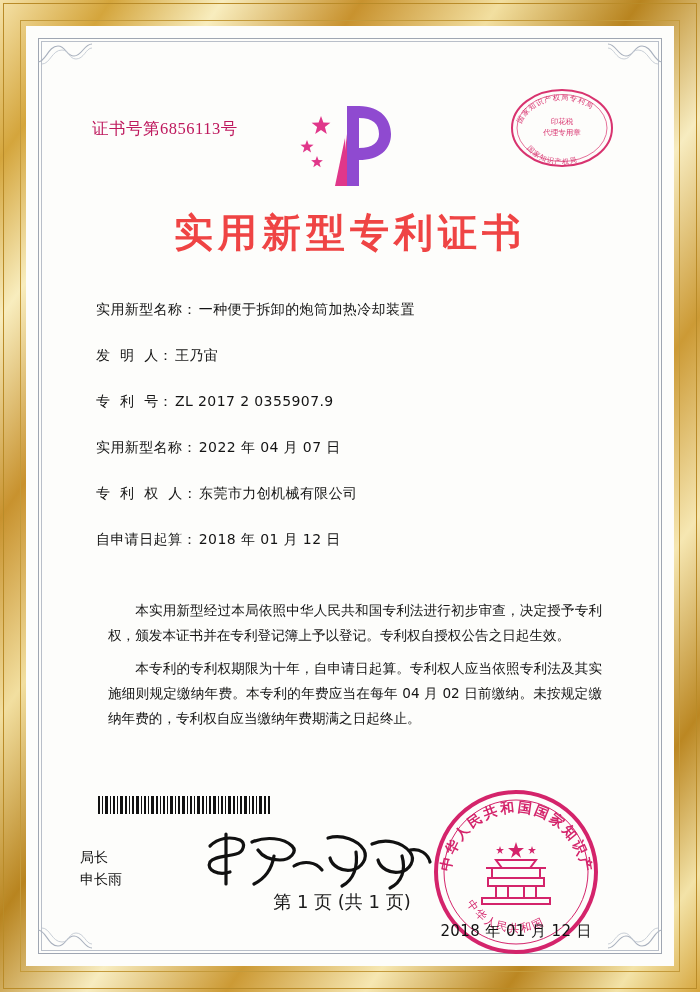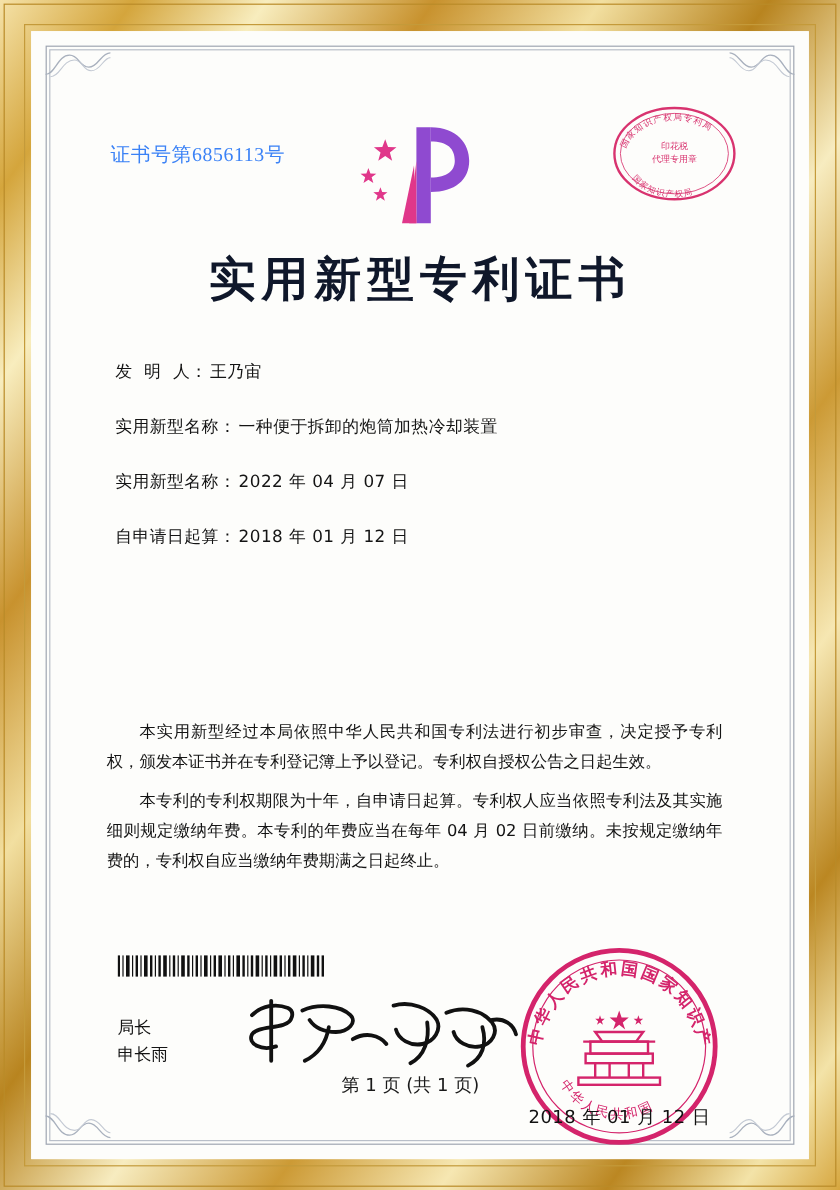--- a/index.html
+++ b/index.html
@@ -80,21 +80,21 @@
     left: 30px; top: 30px; right: 30px; bottom: 30px;
     color: #1b1b1b;
   }
 
   .cert-no {
     position: absolute;
     left: 36px;
     top: 62px;
     font-size: 16.5px;
     letter-spacing: 0.5px;
-    color: #3b82f6;
+    color: #be185d;
     font-family: "Liberation Serif", serif;
   }
 
   
   .emblem {
     position: absolute;
     left: 50%;
     top: 38px;
     transform: translateX(-50%);
     width: 130px;
@@ -111,21 +111,21 @@
   }
 
   .title {
     position: absolute;
     left: 0; right: 0;
     top: 150px;
     text-align: center;
     font-size: 39px;
     font-weight: bold;
     letter-spacing: 5px;
-    color: #0f172a;
+    color: #ef4444;
     font-family: "DejaVu Sans", sans-serif;
   }
 
   .fields {
     position: absolute;
     left: 40px;
     right: 40px;
     top: 245px;
   }
   .field-row {
@@ -142,21 +142,21 @@
     font-size: 14px;
   }
   .field-value {
     font-family: "DejaVu Sans", sans-serif;
     font-size: 14px;
     margin-left: 2px;
   }
 
   .paragraphs {
     position: absolute;
-    left: 33px;
+    left: 52px;
     right: 42px;
     top: 542px;
     font-size: 13.6px;
     line-height: 25px;
     color: #141414;
     text-align: justify;
     font-family: "DejaVu Sans", sans-serif;
   }
   .paragraphs p {
     margin: 0 0 8px 0;
@@ -166,21 +166,21 @@
   .barcode {
     position: absolute;
     left: 42px;
     top: 740px;
     width: 172px;
     height: 18px;
   }
 
   .signature-block {
     position: absolute;
-    left: 42px;
+    left: 24px;
     top: 790px;
     font-size: 14px;
     line-height: 22px;
     font-family: "DejaVu Sans", sans-serif;
     color: #141414;
   }
 
   .handwriting {
     position: absolute;
     left: 140px;
@@ -206,21 +206,21 @@
     color: #111;
     font-family: "DejaVu Sans", sans-serif;
     letter-spacing: 0.4px;
   }
 
   .page-footer {
     position: absolute;
     left: 0; right: 16px;
     bottom: 22px;
     text-align: center;
-    font-size: 15px;
+    font-size: 18px;
     color: #1a1a1a;
     font-family: "DejaVu Sans", sans-serif;
   }
 </style>
 </head>
 <body>
 
 <div class="certificate">
   <div class="gold-frame"></div>
   <div class="gold-outer-line"></div>
@@ -287,30 +287,38 @@
           <text font-size="7" fill="#d8336f" font-family="DejaVu Sans, sans-serif" letter-spacing="1">
             <textPath href="#stampArcBot" startOffset="14%">国家知识产权局</textPath>
           </text>
         </svg>
       </div>
 
       <div class="title">实用新型专利证书</div>
 
       <div class="fields">
         <div class="field-row">
+          <span class="field-label">实用新型名称：</span>
+          <span class="field-value">一种便于拆卸的炮筒加热冷却装置</span>
+        </div>
+        <div class="field-row">
           <span class="field-label">发  明  人：</span>
           <span class="field-value">王乃宙</span>
         </div>
         <div class="field-row">
-          <span class="field-label">实用新型名称：</span>
-          <span class="field-value">一种便于拆卸的炮筒加热冷却装置</span>
+          <span class="field-label">专  利  号：</span>
+          <span class="field-value">ZL 2017 2 0355907.9</span>
         </div>
         <div class="field-row">
           <span class="field-label">实用新型名称：</span>
           <span class="field-value">2022 年 04 月 07 日</span>
+        </div>
+        <div class="field-row">
+          <span class="field-label">专  利  权  人：</span>
+          <span class="field-value">东莞市力创机械有限公司</span>
         </div>
         <div class="field-row">
           <span class="field-label">自申请日起算：</span>
           <span class="field-value">2018 年 01 月 12 日</span>
         </div>
       </div>
 
       <div class="paragraphs">
         <p>本实用新型经过本局依照中华人民共和国专利法进行初步审查，决定授予专利权，颁发本证书并在专利登记簿上予以登记。专利权自授权公告之日起生效。</p>
         <p>本专利的专利权期限为十年，自申请日起算。专利权人应当依照专利法及其实施细则规定缴纳年费。本专利的年费应当在每年 04 月 02 日前缴纳。未按规定缴纳年费的，专利权自应当缴纳年费期满之日起终止。</p>

